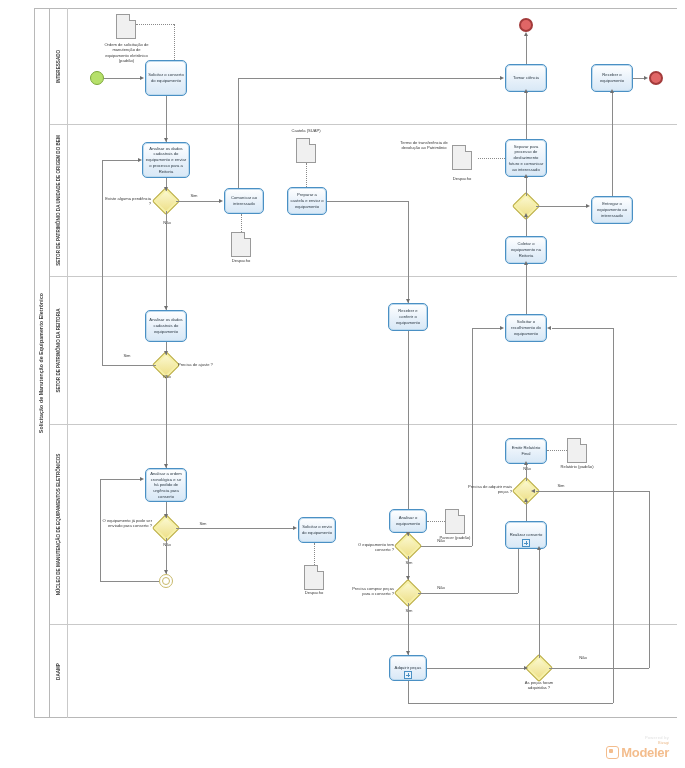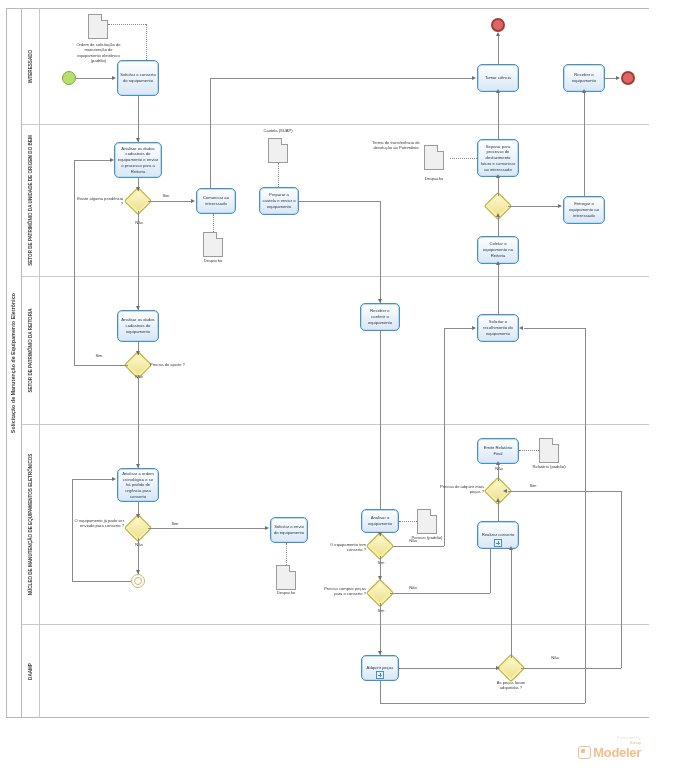--- a/index.html
+++ b/index.html
@@ -1,17 +1,17 @@
 <!DOCTYPE html>
 <html><head>
 <meta charset="utf-8">
 <style>
   html,body{margin:0;padding:0;background:#ffffff;}
   body{font-family:"Liberation Sans",sans-serif;}
-  #canvas{position:relative;width:649px;height:768px;background:#ffffff;overflow:hidden;}
+  #canvas{position:relative;width:649px;height:768px;background:#ffffff;overflow:hidden;margin-left:28px;}
   .pool{position:absolute;border:1px solid #b8b8b8;box-sizing:border-box;}
   .pool-label{position:absolute;display:flex;align-items:center;justify-content:center;
     box-sizing:border-box;border-right:1px solid #b8b8b8;}
   .pool-label span{transform:rotate(-90deg);white-space:nowrap;font-size:5.2px;font-weight:bold;
     color:#3b3b3b;letter-spacing:.1px;}
   .lane{position:absolute;box-sizing:border-box;border-bottom:1px solid #c9c9c9;}
   .lane.last{border-bottom:none;}
   .lane-label{position:absolute;left:0;top:0;width:18px;height:100%;
     box-sizing:border-box;border-right:1px solid #c9c9c9;display:flex;align-items:center;justify-content:center;}
   .lane-label span{transform:rotate(-90deg);white-space:nowrap;font-size:4.6px;font-weight:bold;color:#3f3f3f;}

